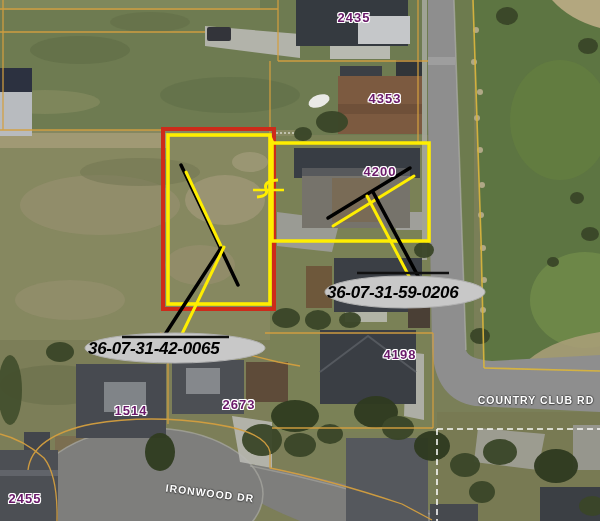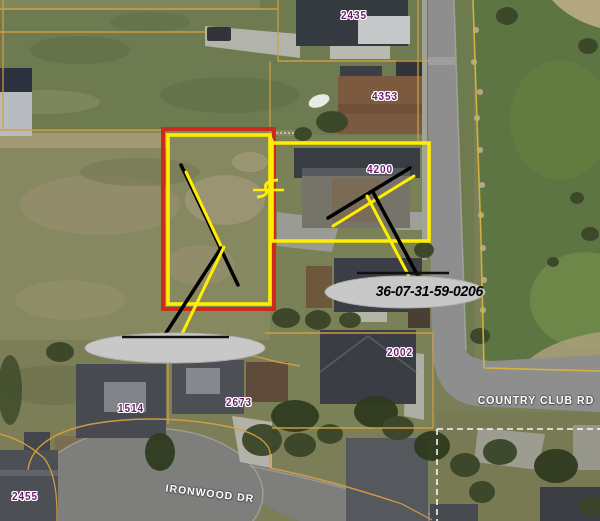--- a/index.html
+++ b/index.html
@@ -4,33 +4,33 @@
 <style>
   html,body{margin:0;padding:0;background:#222;}
   #map-frame{
     position:relative;width:600px;height:521px;overflow:hidden;
     font-family:"Liberation Sans",sans-serif;
     user-select:none;
   }
   #map-frame svg{position:absolute;left:0;top:0;}
   .lbl{position:absolute;z-index:5;white-space:nowrap;}
   .hn{
-    font-size:10px;font-weight:bold;letter-spacing:1px;
+    font-size:13px;font-weight:bold;letter-spacing:1px;
     color:#6b1a6b;width:44px;text-align:center;
     text-shadow:-1px 0 0 #fff,1px 0 0 #fff,0 -1px 0 #fff,0 1px 0 #fff,
                 -1px -1px 0 #fff,1px 1px 0 #fff,-1px 1px 0 #fff,1px -1px 0 #fff;
   }
   .street{
     font-size:10.5px;font-weight:bold;letter-spacing:1px;color:#fff;
     text-shadow:0 1px 1px rgba(60,60,60,.9),0 -1px 1px rgba(60,60,60,.6),1px 0 1px rgba(60,60,60,.6);
     text-align:center;
   }
   .callout-text{
-    font-size:14px;font-weight:bold;font-style:italic;color:#000;
-    letter-spacing:-0.3px;text-align:right;z-index:6;
+    font-size:17px;font-weight:bold;font-style:italic;color:#000;
+    letter-spacing:-0.3px;text-align:left;z-index:6;
   }
   #street-ironwood{transform:rotate(7deg);}
 </style>
 </head>
 <body>
 
 <div id="map-frame">
 
 <svg width="600" height="521" viewBox="0 0 600 521">
 
@@ -222,25 +222,26 @@
     <path d="M367,196 L412,282" stroke="#ffee00" stroke-width="3"></path>
   </g>
 
   <ellipse cx="405" cy="292" rx="80" ry="16" fill="#c8c8c8" stroke="#b2b2b2" stroke-width="1"></ellipse>
   <ellipse cx="175" cy="348" rx="90" ry="15" fill="#c8c8c8" stroke="#b2b2b2" stroke-width="1"></ellipse>
   <path d="M357,273 H449" stroke="#111" stroke-width="2.5"></path>
   <path d="M122,337 H229" stroke="#111" stroke-width="2.5"></path>
 </svg>
 
 <div class="lbl callout-text" style="left:327px;top:283px;width:156px">36-07-31-59-0206</div>
+<div class="lbl callout-text" style="left:88px;top:339px;width:174px">36-07-31-42-0065</div>
 
 <div class="lbl hn" style="left:332px;top:10px">2435</div>
 <div class="lbl hn" style="left:363px;top:91px">4353</div>
 <div class="lbl hn" style="left:358px;top:164px">4200</div>
-<div class="lbl hn" style="left:378px;top:347px">2002</div>
+<div class="lbl hn" style="left:378px;top:347px">4198</div>
 <div class="lbl hn" style="left:109px;top:403px">1514</div>
 <div class="lbl hn" style="left:217px;top:397px">2673</div>
 <div class="lbl hn" style="left:3px;top:491px">2455</div>
 
 <div class="lbl street" id="street-country-club" style="left:463px;top:394px;width:146px">COUNTRY CLUB RD</div>
 <div class="lbl street" id="street-ironwood" style="left:158px;top:487px;width:104px">IRONWOOD DR</div>
 
 </div>
 
 </body></html>

